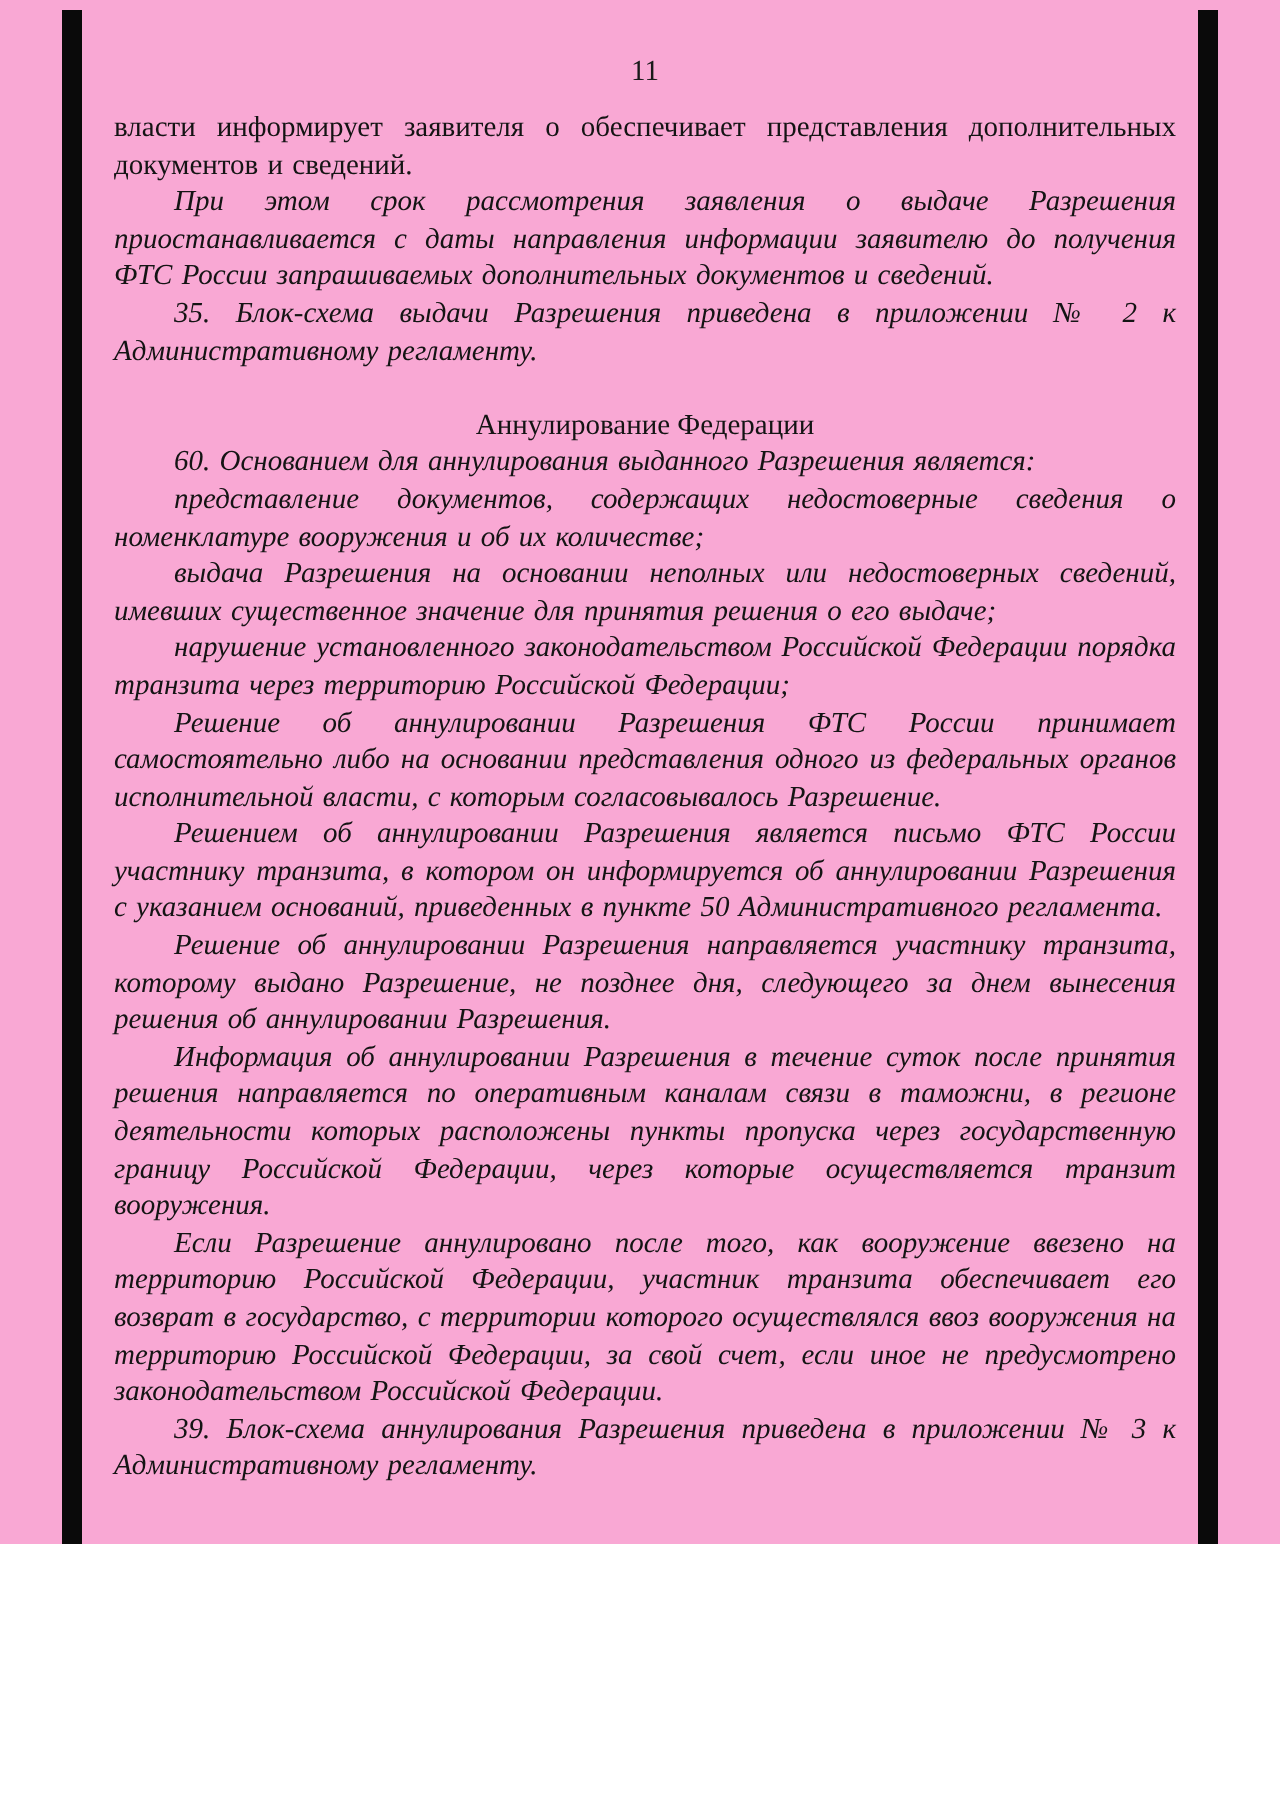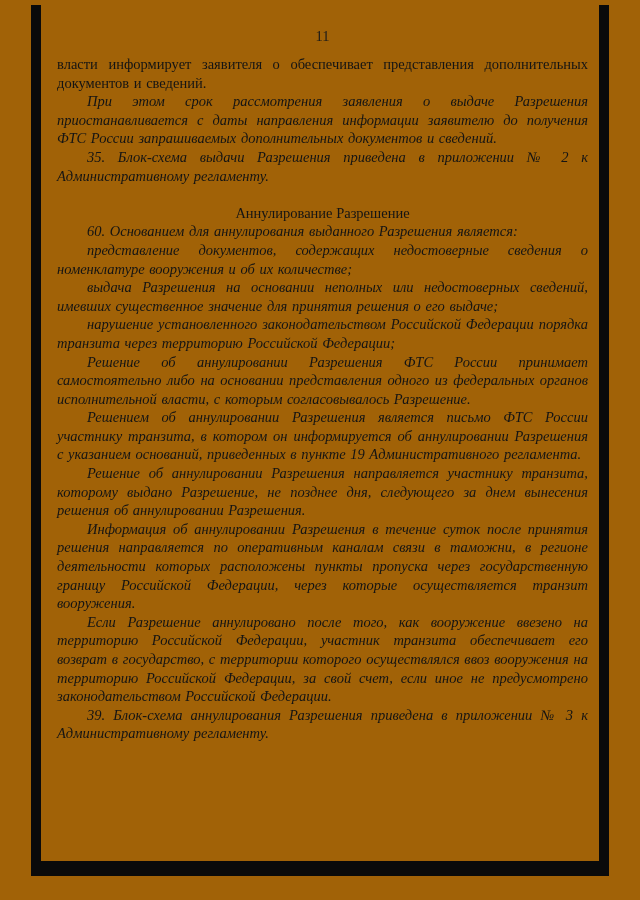--- a/index.html
+++ b/index.html
@@ -3,22 +3,22 @@
 <meta charset="utf-8">
 <style>
   html, body {
     margin: 0;
     padding: 0;
     background: #ffffff;
   }
   .page {
     position: relative;
     width: 640px;
-    height: 900px;
-    background: #a16207;
+    height: 772px;
+    background: #f9a8d4;
     overflow: hidden;
     font-family: "Liberation Serif", "DejaVu Serif", serif;
     color: #141414;
   }
   
   .bar {
     position: absolute;
     background: #0a0a0a;
   }
   .bar-left   { left: 31px;  top: 5px;  width: 10px; height: 871px; }
@@ -75,29 +75,29 @@
 
   <div class="page-number">11</div>
 
   <div class="textblock">
     <div>
         <p class="para">власти информирует заявителя о обеспечивает представления дополнительных документов и сведений.</p>
         <p class="para indent">При этом срок рассмотрения заявления о выдаче Разрешения приостанавливается с даты направления информации заявителю до получения ФТС России запрашиваемых дополнительных документов и сведений.</p>
         <p class="para indent">35. Блок-схема выдачи Разрешения приведена в приложении № 2 к Административному регламенту.</p>
       </div>
 
-    <h2 class="heading">Аннулирование Разрешение</h2>
+    <h2 class="heading">Аннулирование Федерации</h2>
 
     <div>
         <p class="para indent">60. Основанием для аннулирования выданного Разрешения является:</p>
         <p class="para indent">представление документов, содержащих недостоверные сведения о номенклатуре вооружения и об их количестве;</p>
         <p class="para indent">выдача Разрешения на основании неполных или недостоверных сведений, имевших существенное значение для принятия решения о его выдаче;</p>
         <p class="para indent">нарушение установленного законодательством Российской Федерации порядка транзита через территорию Российской Федерации;</p>
         <p class="para indent">Решение об аннулировании Разрешения ФТС России принимает самостоятельно либо на основании представления одного из федеральных органов исполнительной власти, с которым согласовывалось Разрешение.</p>
-        <p class="para indent">Решением об аннулировании Разрешения является письмо ФТС России участнику транзита, в котором он информируется об аннулировании Разрешения с указанием оснований, приведенных в пункте 19 Административного регламента.</p>
+        <p class="para indent">Решением об аннулировании Разрешения является письмо ФТС России участнику транзита, в котором он информируется об аннулировании Разрешения с указанием оснований, приведенных в пункте 50 Административного регламента.</p>
         <p class="para indent">Решение об аннулировании Разрешения направляется участнику транзита, которому выдано Разрешение, не позднее дня, следующего за днем вынесения решения об аннулировании Разрешения.</p>
         <p class="para indent">Информация об аннулировании Разрешения в течение суток после принятия решения направляется по оперативным каналам связи в таможни, в регионе деятельности которых расположены пункты пропуска через государственную границу Российской Федерации, через которые осуществляется транзит вооружения.</p>
         <p class="para indent">Если Разрешение аннулировано после того, как вооружение ввезено на территорию Российской Федерации, участник транзита обеспечивает его возврат в государство, с территории которого осуществлялся ввоз вооружения на территорию Российской Федерации, за свой счет, если иное не предусмотрено законодательством Российской Федерации.</p>
         <p class="para indent">39. Блок-схема аннулирования Разрешения приведена в приложении № 3 к Административному регламенту.</p>
       </div>
   </div>
 
 </div>
 
 </body></html>

